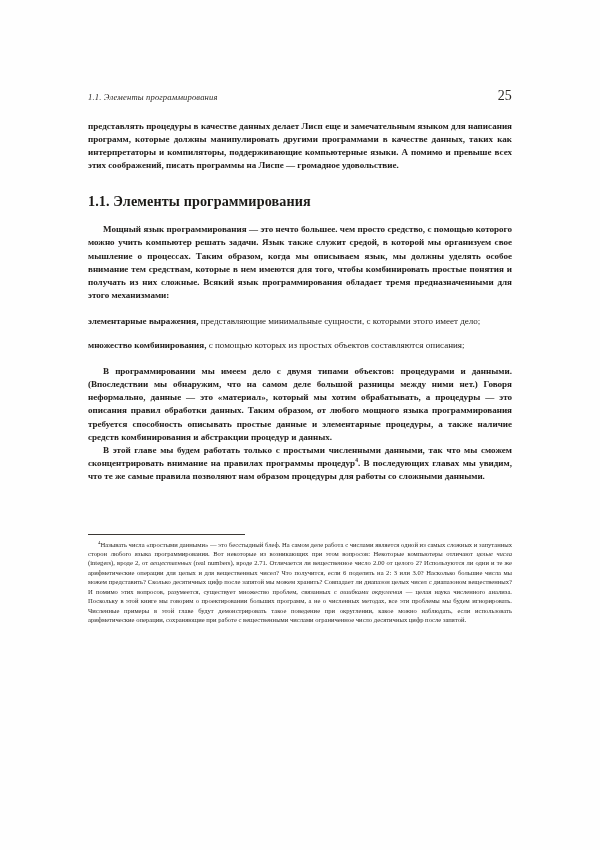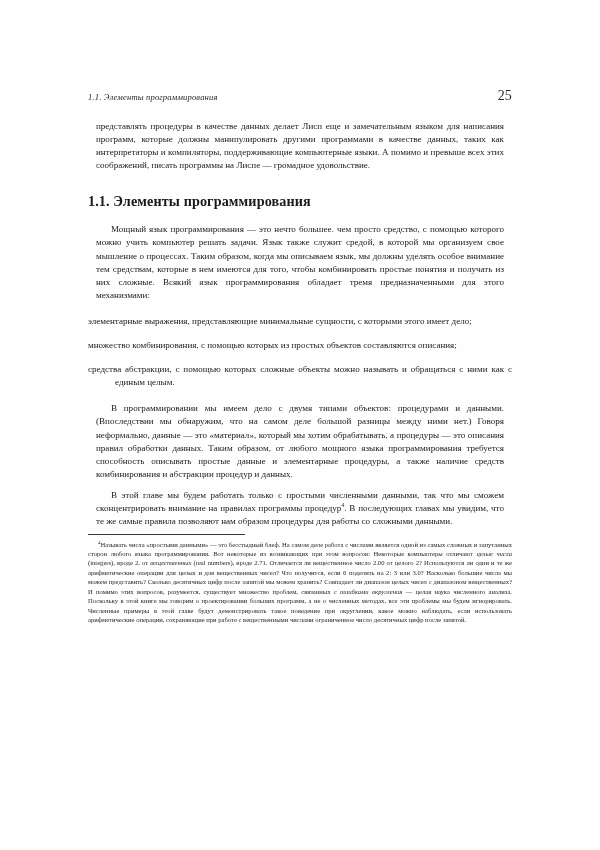--- a/index.html
+++ b/index.html
@@ -39,27 +39,28 @@
     letter-spacing: 0.15px;
     color: #2a2724;
   }
   .runhead .folio {
     font-style: normal;
     font-size: 14px;
   }
 
   
   p.body {
-    margin: 8px;
+    margin: 0;
     font-size: 9.05px;
     line-height: 13.1px;
     text-align: justify;
     text-justify: inter-word;
     color: #23201e;
     hyphens: manual;
+    font-weight: bold;
   }
   p.first {
     margin-top: 16px;
   }
   p.indent {
     text-indent: 15px;
   }
   p.tight {
     margin-top: 0;
   }
@@ -82,21 +83,21 @@
     font-size: 9.05px;
     line-height: 13.1px;
     text-align: justify;
     padding-left: 27px;
     text-indent: -27px;
   }
   dl.defs .item:last-child {
     margin-bottom: 0;
   }
   dl.defs .term {
-    font-weight: normal;
+    font-weight: bold;
   }
 
   
   .footnote-zone {
     position: absolute;
     left: 88px;
     top: 534px;
     width: 424px;
   }
   .fn-rule {
@@ -143,23 +144,20 @@
 
     <p class="body indent" style="margin-top:13px;">Мощный язык программирования — это нечто большее. чем просто средство, с помощью которого можно учить компьютер решать задачи. Язык также служит средой, в которой мы организуем свое мышление о процессах. Таким образом, когда мы описываем язык, мы должны уделять особое внимание тем средствам, которые в нем имеются для того, чтобы комбинировать простые понятия и получать из них сложные. Всякий язык программирования обладает тремя предназначенными для этого механизмами:</p>
 
     <dl class="defs">
       <div class="item">
         <span class="term">элементарные выражения,</span><span> представляющие минимальные сущности, с которыми этого имеет дело;</span>
       </div>
       <div class="item">
         <span class="term">множество комбинирования,</span><span> с помощью которых из простых объектов составляются описания;</span>
       </div>
-      <div class="item">
-        <span class="term">средства абстракции,</span><span> с помощью которых сложные объекты можно называть и обращаться с ними как с единым целым.</span>
-      </div>
     </dl>
 
     <p class="body indent" style="margin-top:13px;">В программировании мы имеем дело с двумя типами объектов: процедурами и данными. (Впоследствии мы обнаружим, что на самом деле большой разницы между ними нет.) Говоря неформально, данные — это «материал», который мы хотим обрабатывать, а процедуры — это описания правил обработки данных. Таким образом, от любого мощного языка программирования требуется способность описывать простые данные и элементарные процедуры, а также наличие средств комбинирования и абстракции процедур и данных.</p>
 
     <p class="body indent tight"><span>В этой главе мы будем работать только с простыми  численными данными, так что мы сможем сконцентрировать внимание на правилах программы процедур</span><sup class="ref">4</sup><span>. В последующих главах мы увидим, что те же самые правила позволяют нам образом процедуры для работы со сложными данными.</span></p>
 
   </div>
 
   <div class="footnote-zone">
     <div class="fn-rule"></div>

